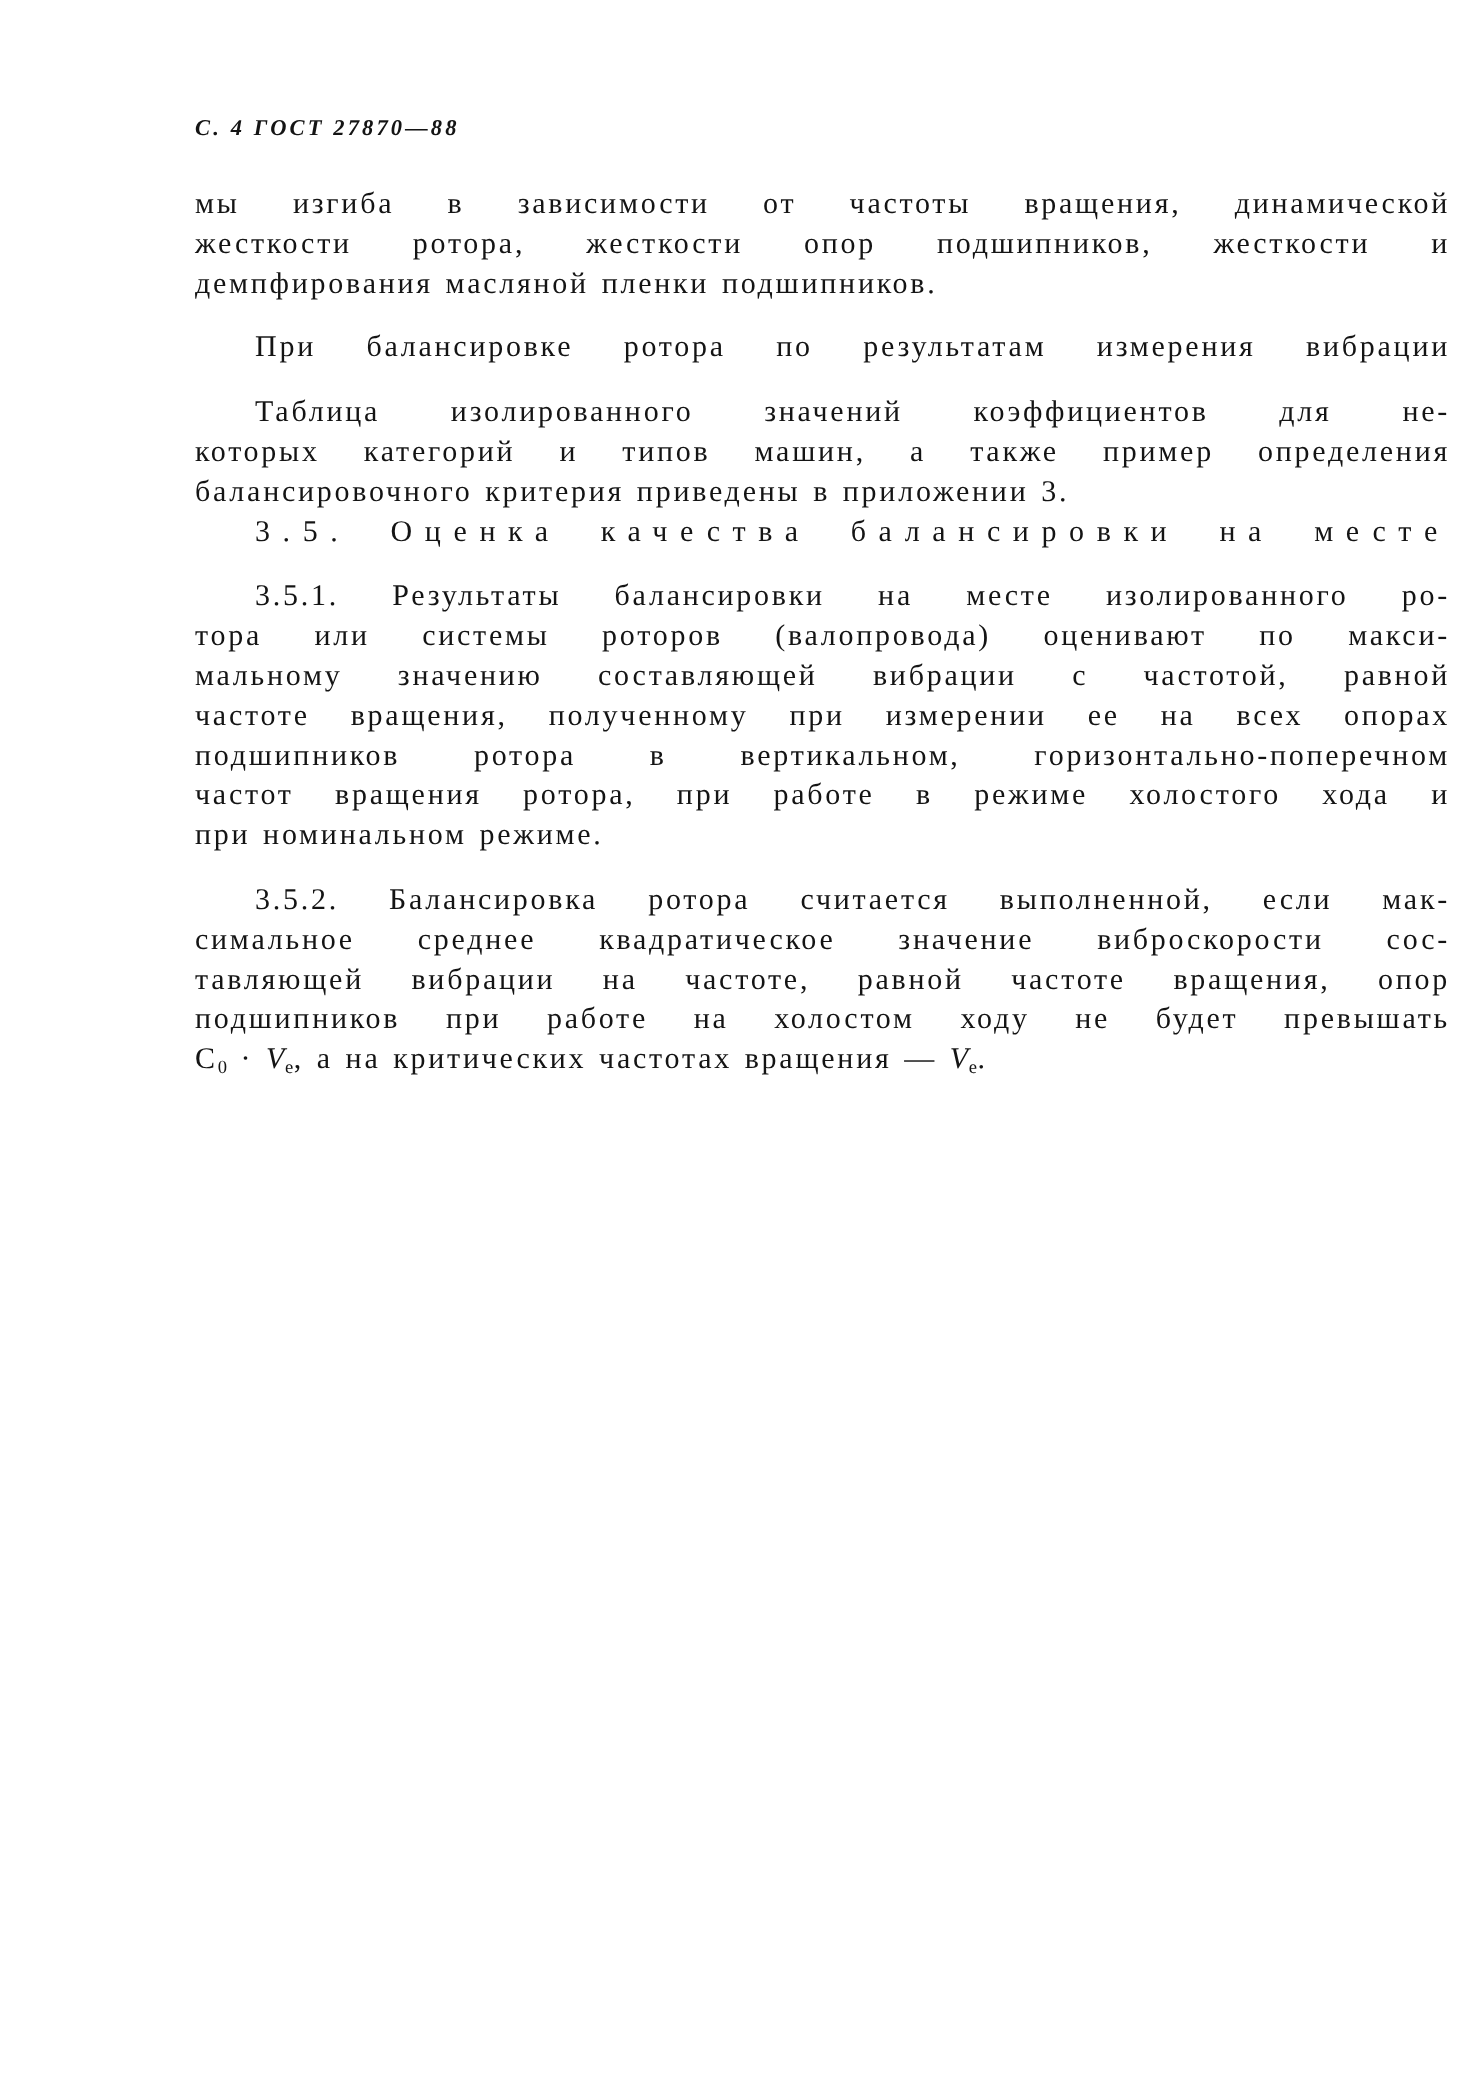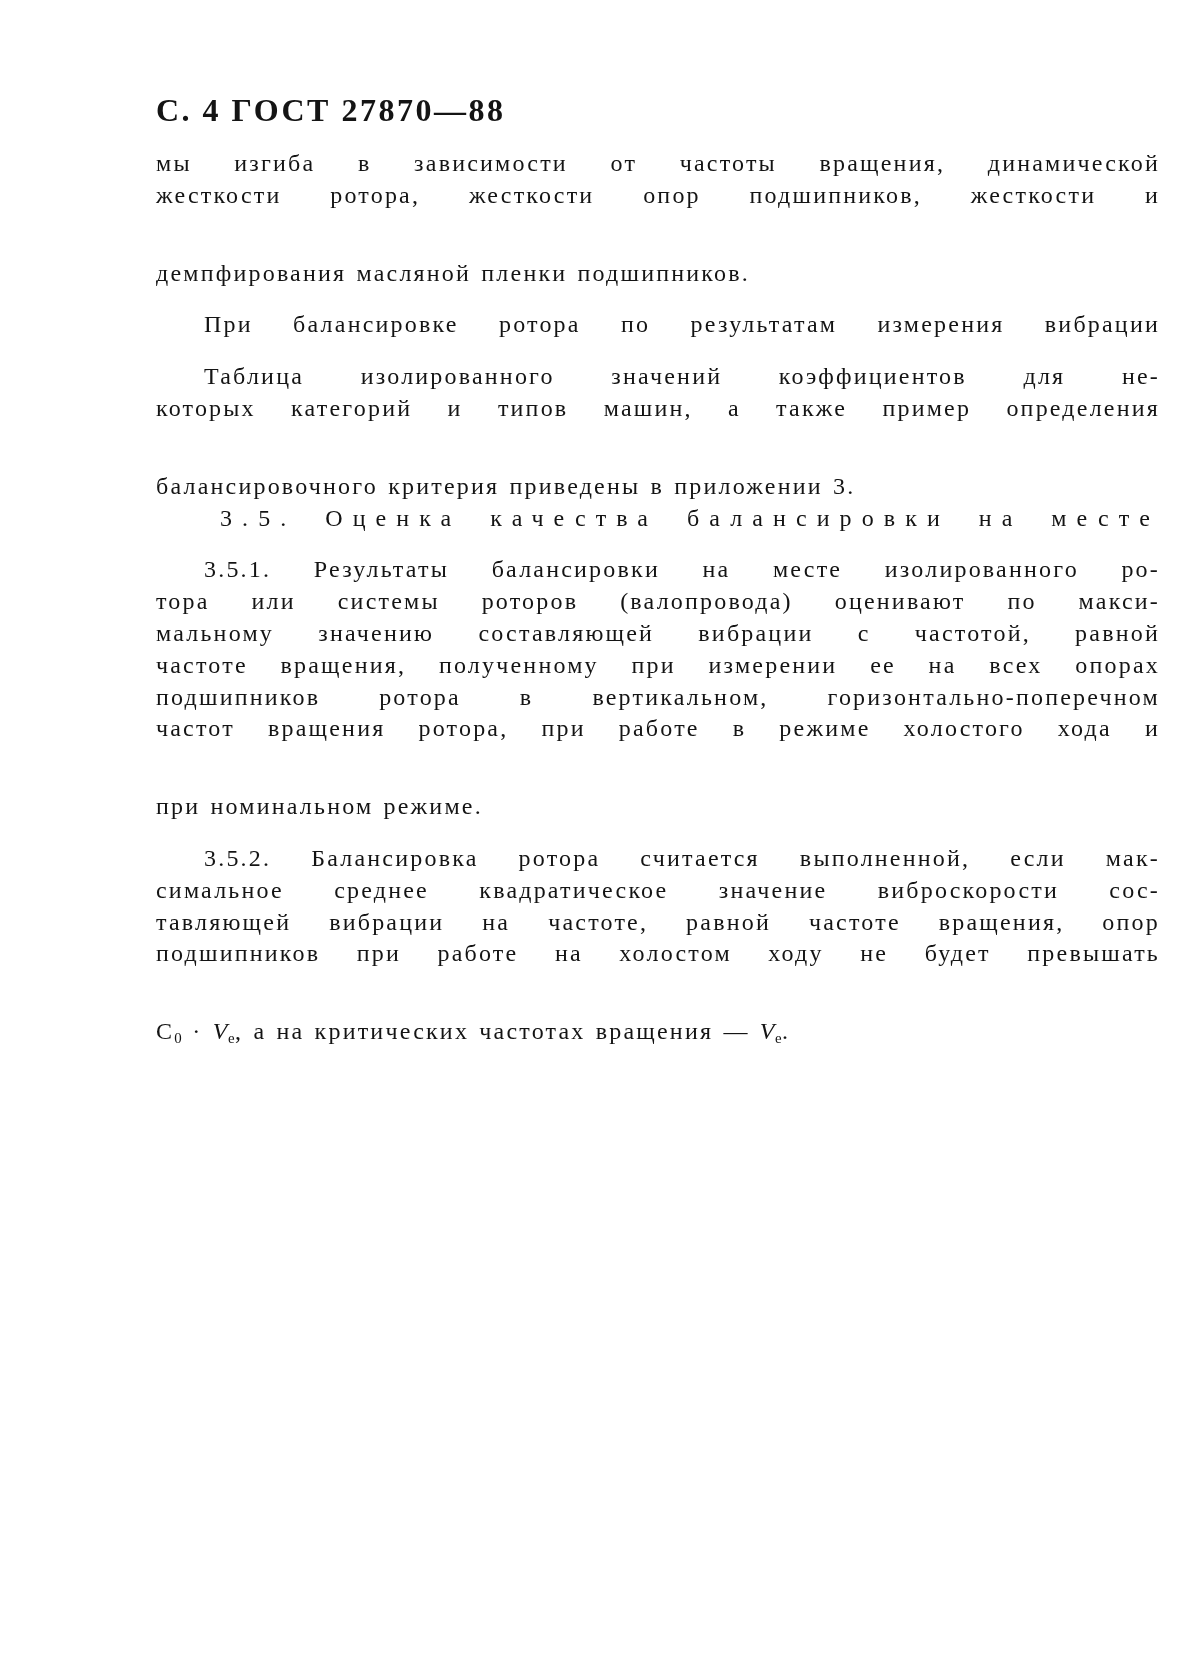--- a/index.html
+++ b/index.html
@@ -17,58 +17,57 @@
   }
   .page {
     position: absolute;
     inset: 0;
     background: #ffffff;
   }
   .page-header {
     position: absolute;
     left: 156px;
     top: 92px;
-    font-size: 32px;
+    font-size: 18px;
     font-weight: bold;
     letter-spacing: 2.5px;
     white-space: nowrap;
+    font-style: italic;
   }
   .text-block {
     position: absolute;
     left: 156px;
     top: 148px;
     width: 1004px;
     font-size: 24px;
     line-height: 31.8px;
     letter-spacing: 2.2px;
     word-spacing: 2px;
   }
   .ln {
     text-align: justify;
     text-align-last: justify;
   }
   .ln.end {
     text-align: center;
     text-align-last: left;
-    margin-top: 46px;
   }
   .ln.indent {
     text-indent: 48px;
     margin-top: 20px;
   }
   .ln.heading {
     display: flex;
     justify-content: space-between;
     padding-left: 48px;
     text-indent: 0;
   }
   .ln.heading .w {
     letter-spacing: 0.42em;
     white-space: nowrap;
-    margin-left: 16px;
   }
   .ln i {
     font-style: italic;
     letter-spacing: 0.5px;
   }
   .ln sub {
     font-size: 0.62em;
     letter-spacing: 0.5px;
     vertical-align: -0.28em;
     line-height: 0;

